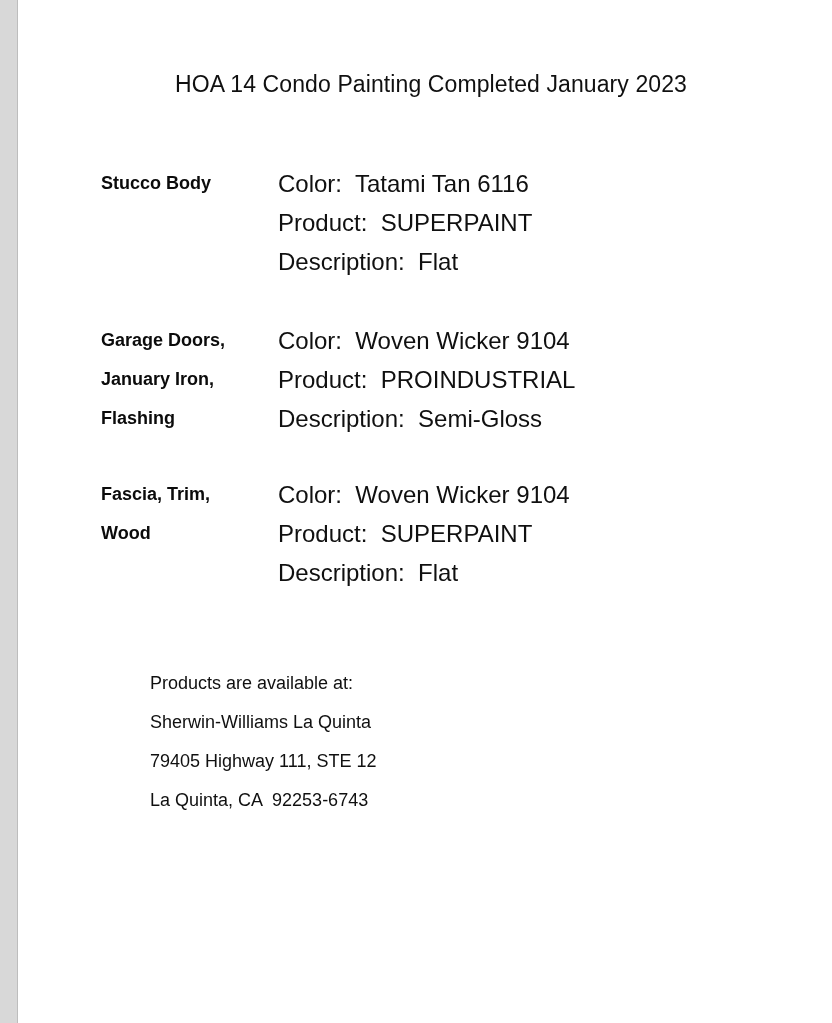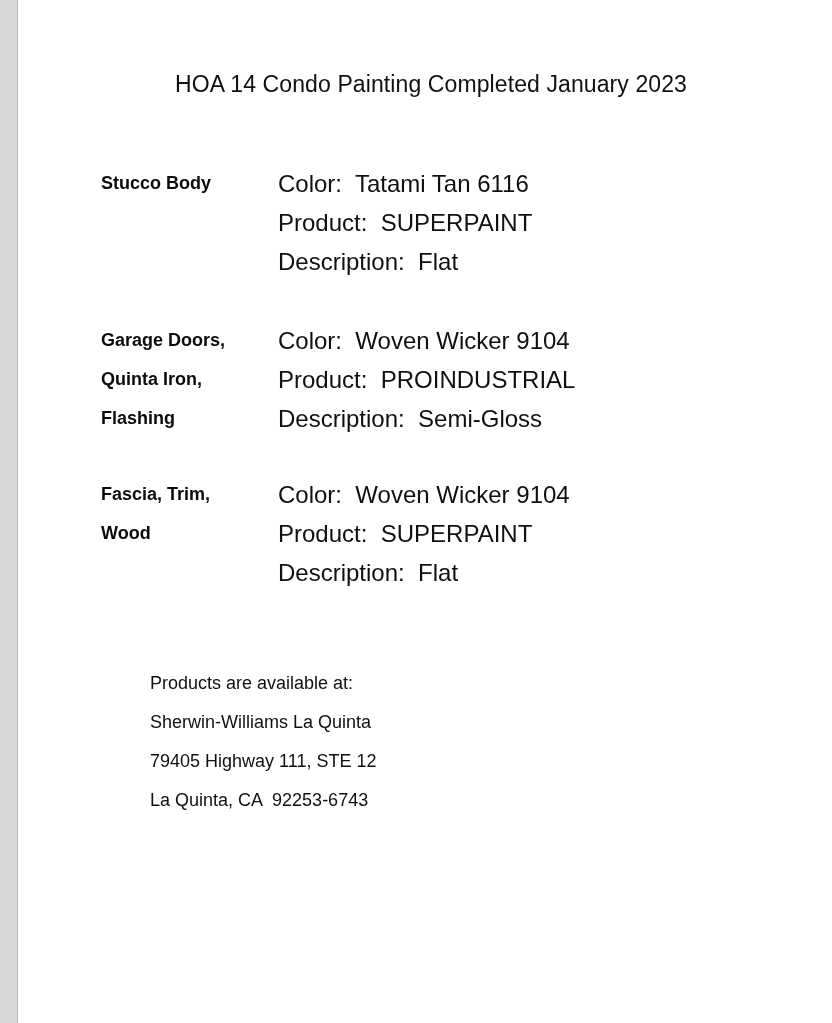--- a/index.html
+++ b/index.html
@@ -121,21 +121,21 @@
         <div class="values">
           <div class="value-line">Color:  Tatami Tan 6116</div>
           <div class="value-line">Product:  SUPERPAINT</div>
           <div class="value-line">Description:  Flat</div>
         </div>
       </div>
 
       <div class="spec-group g2">
         <div class="labels">
           <div class="label-line">Garage Doors,</div>
-          <div class="label-line">Quinta Iron,</div>
+          <div class="label-line">January Iron,</div>
           <div class="label-line">Flashing</div>
         </div>
         <div class="values">
           <div class="value-line">Color:  Woven Wicker 9104</div>
           <div class="value-line">Product:  PROINDUSTRIAL</div>
           <div class="value-line">Description:  Semi-Gloss</div>
         </div>
       </div>
 
       <div class="spec-group g3">

